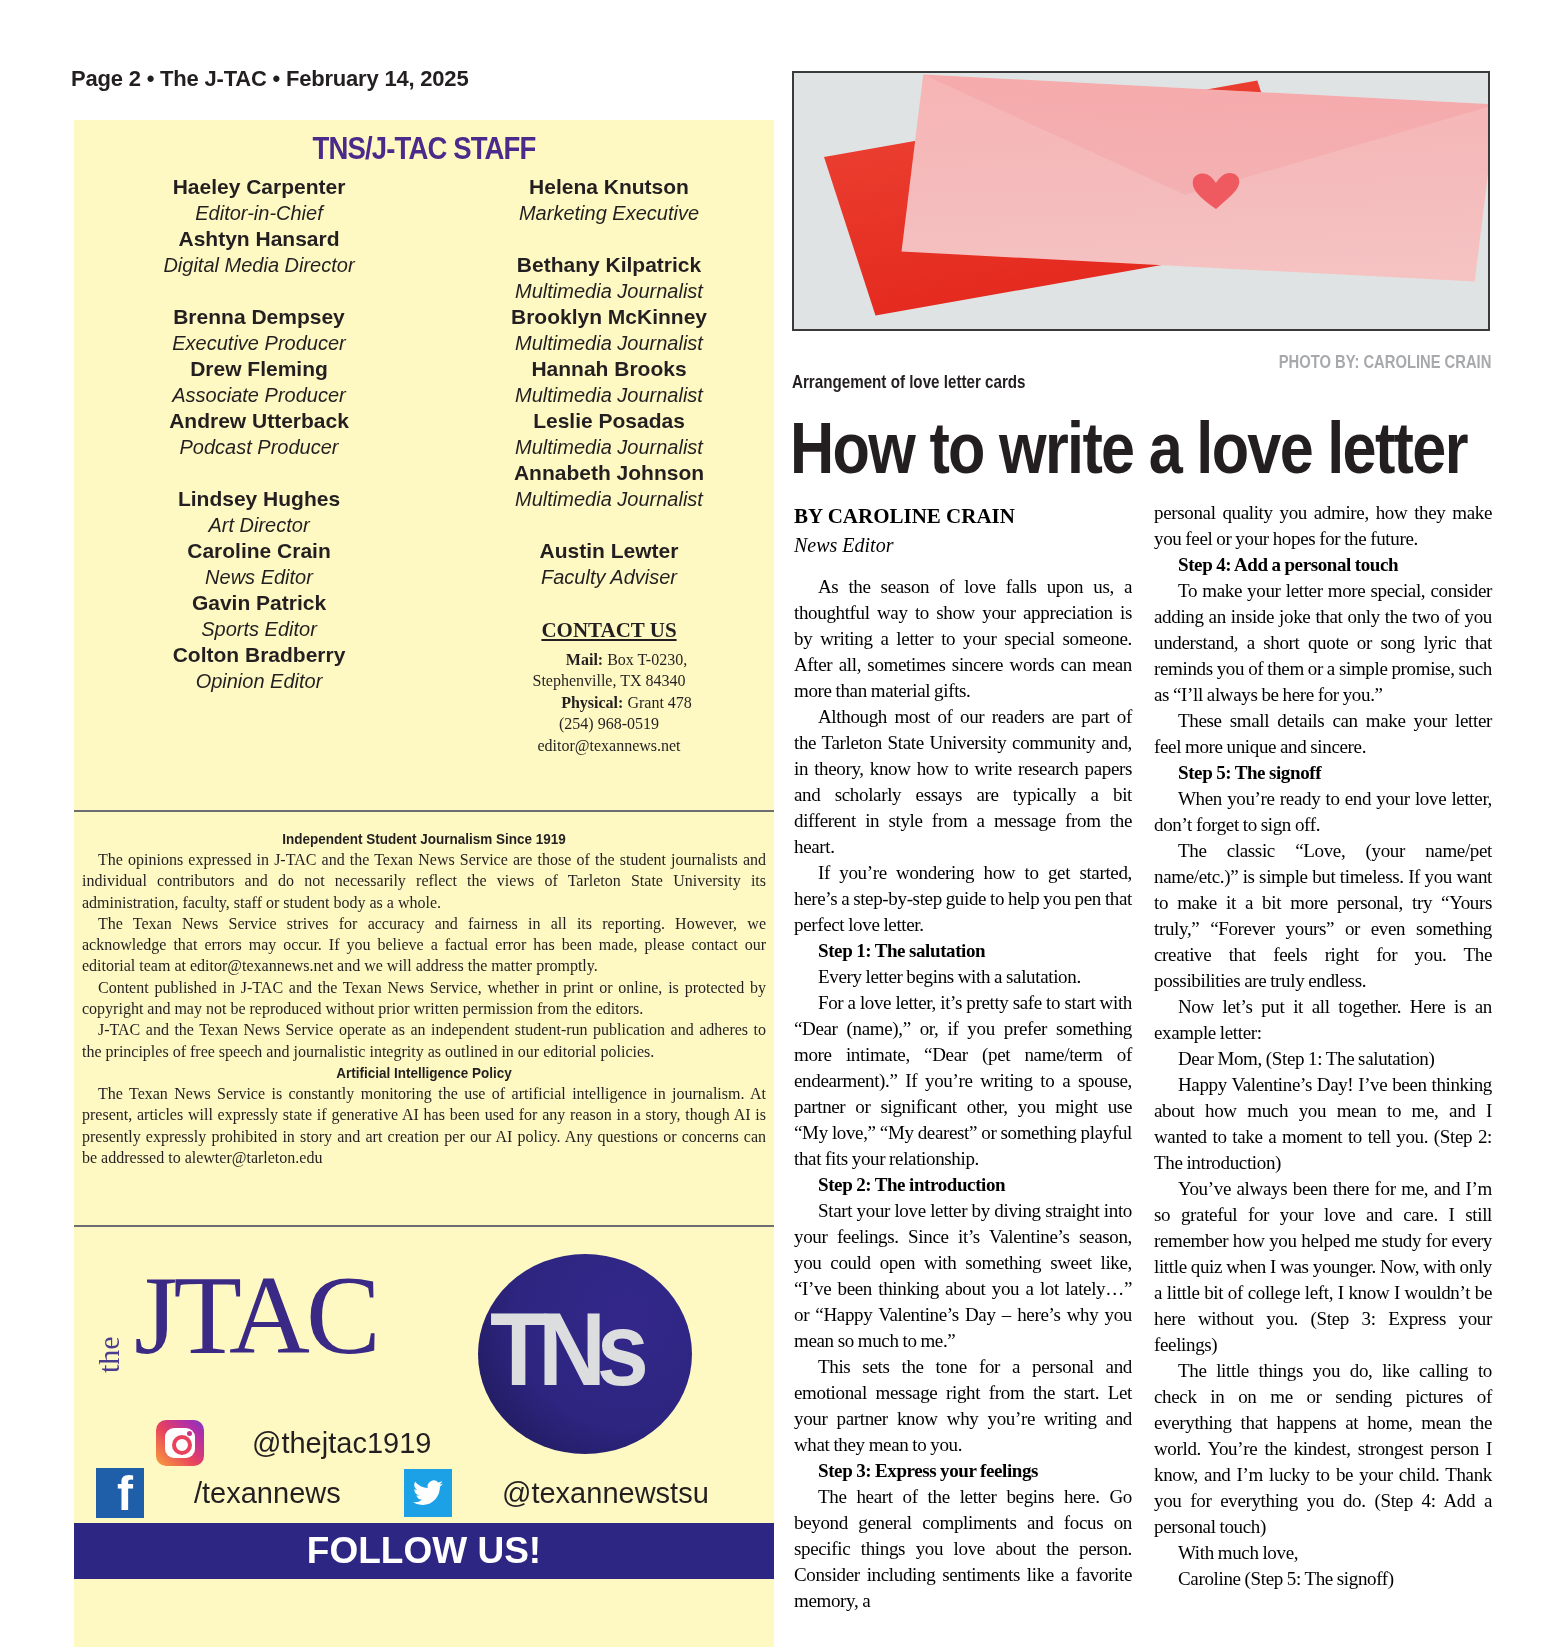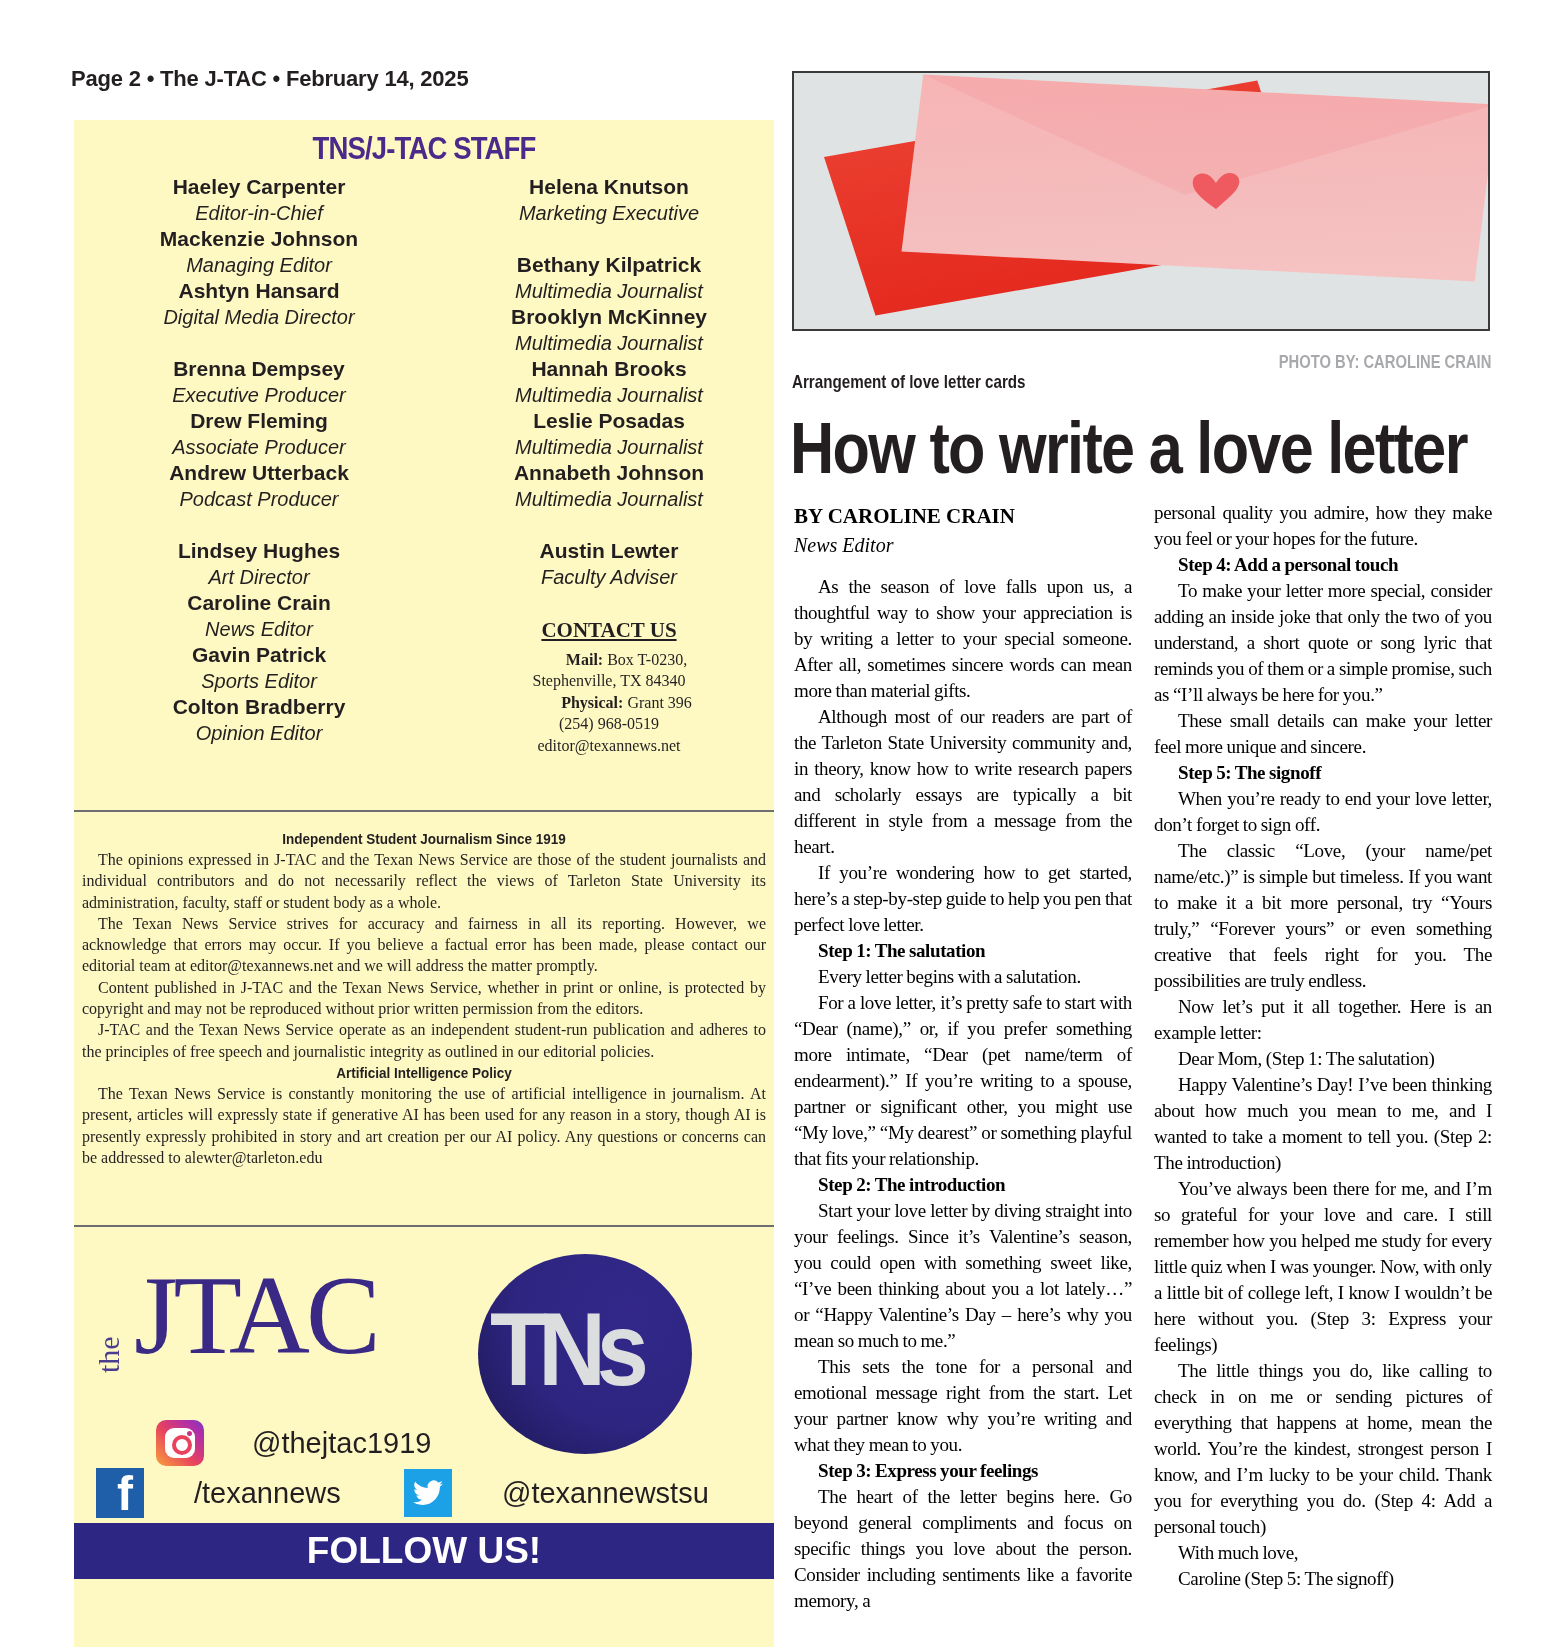--- a/index.html
+++ b/index.html
@@ -170,24 +170,20 @@
 
 <div class="left-panel">
   <div class="staff-title">TNS/J-TAC STAFF</div>
 
   <div class="staff-col c1">
     <div class="staff-entry">
         <span class="name">Haeley Carpenter</span>
         <span class="role">Editor-in-Chief</span>
       </div>
     <div class="staff-entry">
-        <span class="name">Mackenzie Johnson</span>
-        <span class="role">Managing Editor</span>
-      </div>
-    <div class="staff-entry">
         <span class="name">Ashtyn Hansard</span>
         <span class="role">Digital Media Director</span>
       </div>
     <div class="gap"></div>
     <div class="staff-entry">
         <span class="name">Brenna Dempsey</span>
         <span class="role">Executive Producer</span>
       </div>
     <div class="staff-entry">
         <span class="name">Drew Fleming</span>
@@ -246,21 +242,21 @@
     <div class="staff-entry">
         <span class="name">Austin Lewter</span>
         <span class="role">Faculty Adviser</span>
       </div>
   </div>
 
   <div class="contact">
     <span class="head">CONTACT US</span>
     <div><b>Mail:</b><span> Box T-0230,</span></div>
     <div>Stephenville, TX 84340</div>
-    <div><b>Physical:</b><span> Grant 396</span></div>
+    <div><b>Physical:</b><span> Grant 478</span></div>
     <div>(254) 968-0519</div>
     <div>editor@texannews.net</div>
   </div>
 
   <div class="rule" style="top:690px;"></div>
 
   <div class="policy" style="top:708px;">
     <span class="ptitle">Independent Student Journalism Since 1919</span>
     <p>The opinions expressed in J-TAC and the Texan News Service are those of the student journalists and individual contributors and do not necessarily reflect the views of Tarleton State University its administration, faculty, staff or student body as a whole.</p>
     <p>The Texan News Service strives for accuracy and fairness in all its reporting. However, we acknowledge that errors may occur. If you believe a factual error has been made, please contact our editorial team at editor@texannews.net and we will address the matter promptly.</p>

